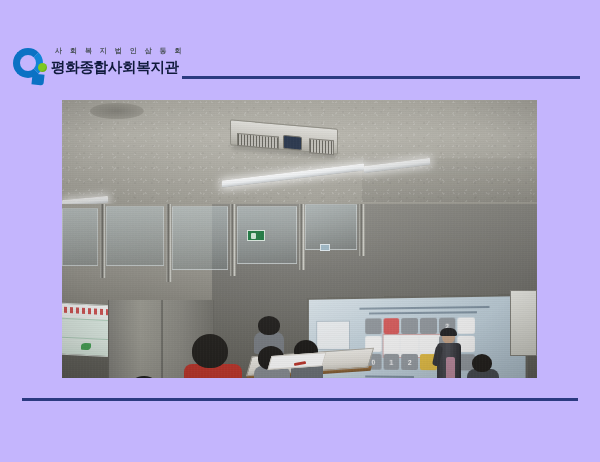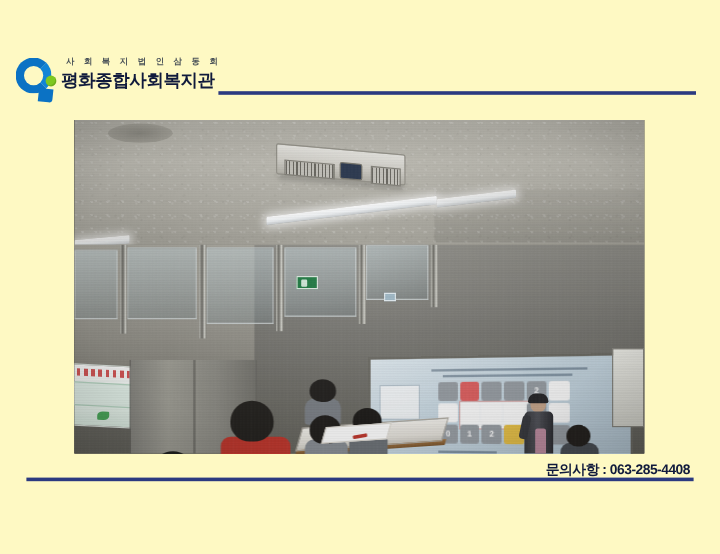--- a/index.html
+++ b/index.html
@@ -7,21 +7,21 @@
     padding: 0;
     background: #ffffff;
   }
   body {
     font-family: "Liberation Sans", "DejaVu Sans", sans-serif;
   }
   .slide {
     position: relative;
     width: 600px;
     height: 462px;
-    background: #fef9c3;
+    background: #c4b5fd;
     overflow: hidden;
   }
 
   
   .header {
     position: absolute;
     left: 0;
     top: 0;
     width: 600px;
     height: 92px;
@@ -725,16 +725,15 @@
 
       </div>
 
       <div class="photo-noise"></div>
       <div class="photo-vignette"></div>
     </div>
   </div>
 
   <div style="position:absolute;left:63px;top:306px;font-size:12px;font-weight:bold;color:#2f9b4e;letter-spacing:-1px;white-space:nowrap;transform:skewY(3deg);pointer-events:none;"></div>
 
-  <div class="contact">문의사항 : 063-285-4408</div>
   <div class="footer-rule"></div>
 
 </div>
 
 </body></html>

